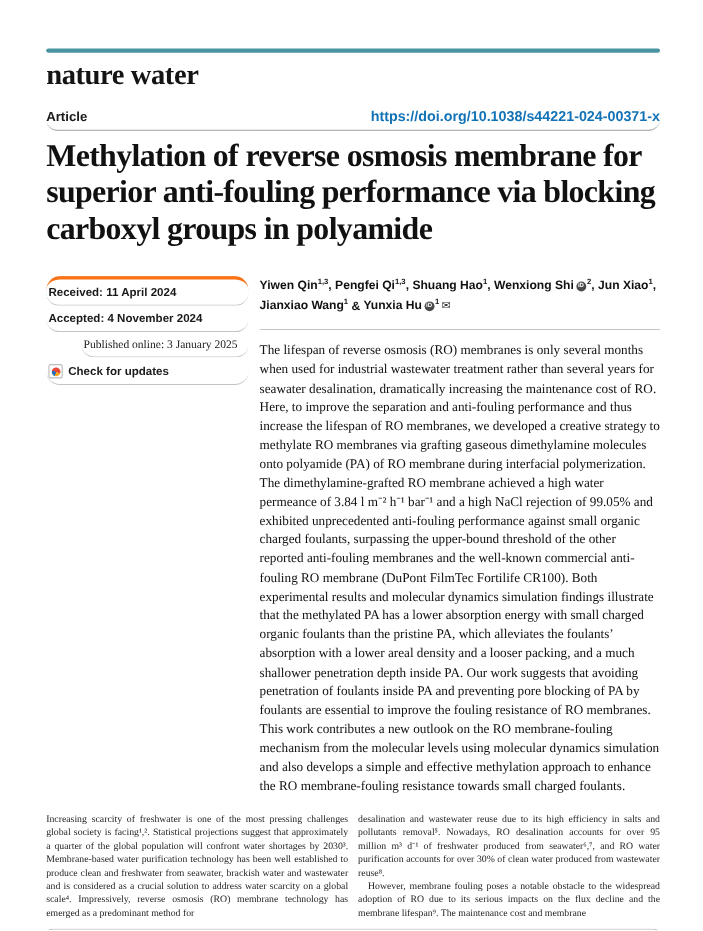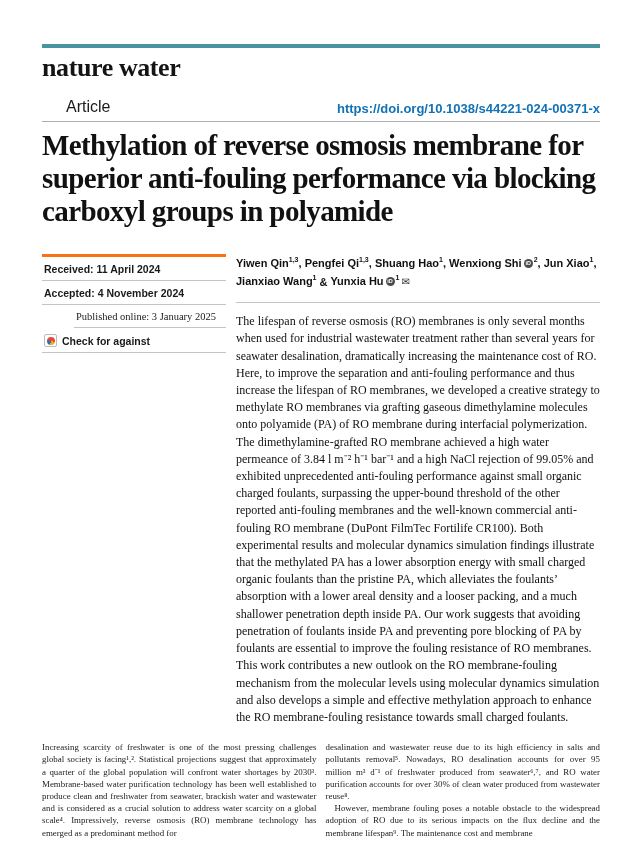--- a/index.html
+++ b/index.html
@@ -1,15 +1,15 @@
 <!DOCTYPE html>
 <html><head>
 <meta charset="utf-8">
 <style>
-  * { box-sizing: border-box; margin: 0; padding: 0; }
+  * { box-sizing: border-box; margin: 0; padding: 0; border-radius: 13px; }
   html, body { background: #ffffff; }
   body {
     width: 639px; height: 846px;
     font-family: "Liberation Serif", serif;
     color: #1a1a1a;
     overflow: hidden;
   }
   .page { width: 639px; height: 846px; padding: 0 39px 0 42px; overflow: hidden; }
 
   .topbar { height: 4px; background: #4a93a0; margin-top: 44px; }
@@ -17,21 +17,21 @@
   .logo {
     font-family: "Liberation Serif", serif;
     font-weight: 700; font-size: 26px; letter-spacing: -0.4px;
     margin-top: 5px; color: #141414;
   }
 
   .kicker-row {
     display: flex; justify-content: space-between; align-items: flex-end;
     margin-top: 15px; padding-bottom: 5px; border-bottom: 1px solid #adadad;
   }
-  .kicker { font-family: "Liberation Sans", sans-serif; font-weight: 400; font-size: 16px; margin-left: 24px; }
+  .kicker { font-family: "Liberation Sans", sans-serif; font-weight: 700; font-size: 12px; }
   .doi {
     font-family: "Liberation Sans", sans-serif; font-weight: 700; font-size: 13px;
     color: #1272b6; text-decoration: none;
   }
 
   .title {
     font-family: "Liberation Serif", serif;
     font-weight: 700; font-size: 29px; line-height: 1.13; letter-spacing: -0.6px;
     margin-top: 7px; color: #111;
   }
@@ -96,21 +96,21 @@
   <div class="info">
 
     <div class="info-left">
       <div class="meta-row meta-sans">Received: 11 April 2024</div>
       <div class="meta-row meta-sans">Accepted: 4 November 2024</div>
       <div class="meta-row meta-serif">Published online: 3 January 2025</div>
       <div class="meta-row meta-sans check-row">
         <span class="cm">
             <i></i>
           </span>
-        <span>Check for against</span>
+        <span>Check for updates</span>
       </div>
     </div>
 
     <div class="info-right">
       <div class="authors"><span>Yiwen Qin<sup>1,3</sup></span>, <span>Pengfei Qi<sup>1,3</sup></span>, <span>Shuang Hao<sup>1</sup></span>, <span>Wenxiong Shi<span class="orcid">iD</span><sup>2</sup></span>, <span>Jun Xiao<sup>1</sup></span>, <span>Jianxiao Wang<sup>1</sup></span> &amp; <span>Yunxia Hu<span class="orcid">iD</span><sup>1</sup><span class="env">✉</span></span></div>
       <div class="abstract-rule"></div>
       <p class="abstract">The lifespan of reverse osmosis (RO) membranes is only several months when used for industrial wastewater treatment rather than several years for seawater desalination, dramatically increasing the maintenance cost of RO. Here, to improve the separation and anti-fouling performance and thus increase the lifespan of RO membranes, we developed a creative strategy to methylate RO membranes via grafting gaseous dimethylamine molecules onto polyamide (PA) of RO membrane during interfacial polymerization. The dimethylamine-grafted RO membrane achieved a high water permeance of 3.84 l m⁻² h⁻¹ bar⁻¹ and a high NaCl rejection of 99.05% and exhibited unprecedented anti-fouling performance against small organic charged foulants, surpassing the upper-bound threshold of the other reported anti-fouling membranes and the well-known commercial anti-fouling RO membrane (DuPont FilmTec Fortilife CR100). Both experimental results and molecular dynamics simulation findings illustrate that the methylated PA has a lower absorption energy with small charged organic foulants than the pristine PA, which alleviates the foulants’ absorption with a lower areal density and a looser packing, and a much shallower penetration depth inside PA. Our work suggests that avoiding penetration of foulants inside PA and preventing pore blocking of PA by foulants are essential to improve the fouling resistance of RO membranes. This work contributes a new outlook on the RO membrane-fouling mechanism from the molecular levels using molecular dynamics simulation and also develops a simple and effective methylation approach to enhance the RO membrane-fouling resistance towards small charged foulants.</p>
     </div>
 
   </div>

